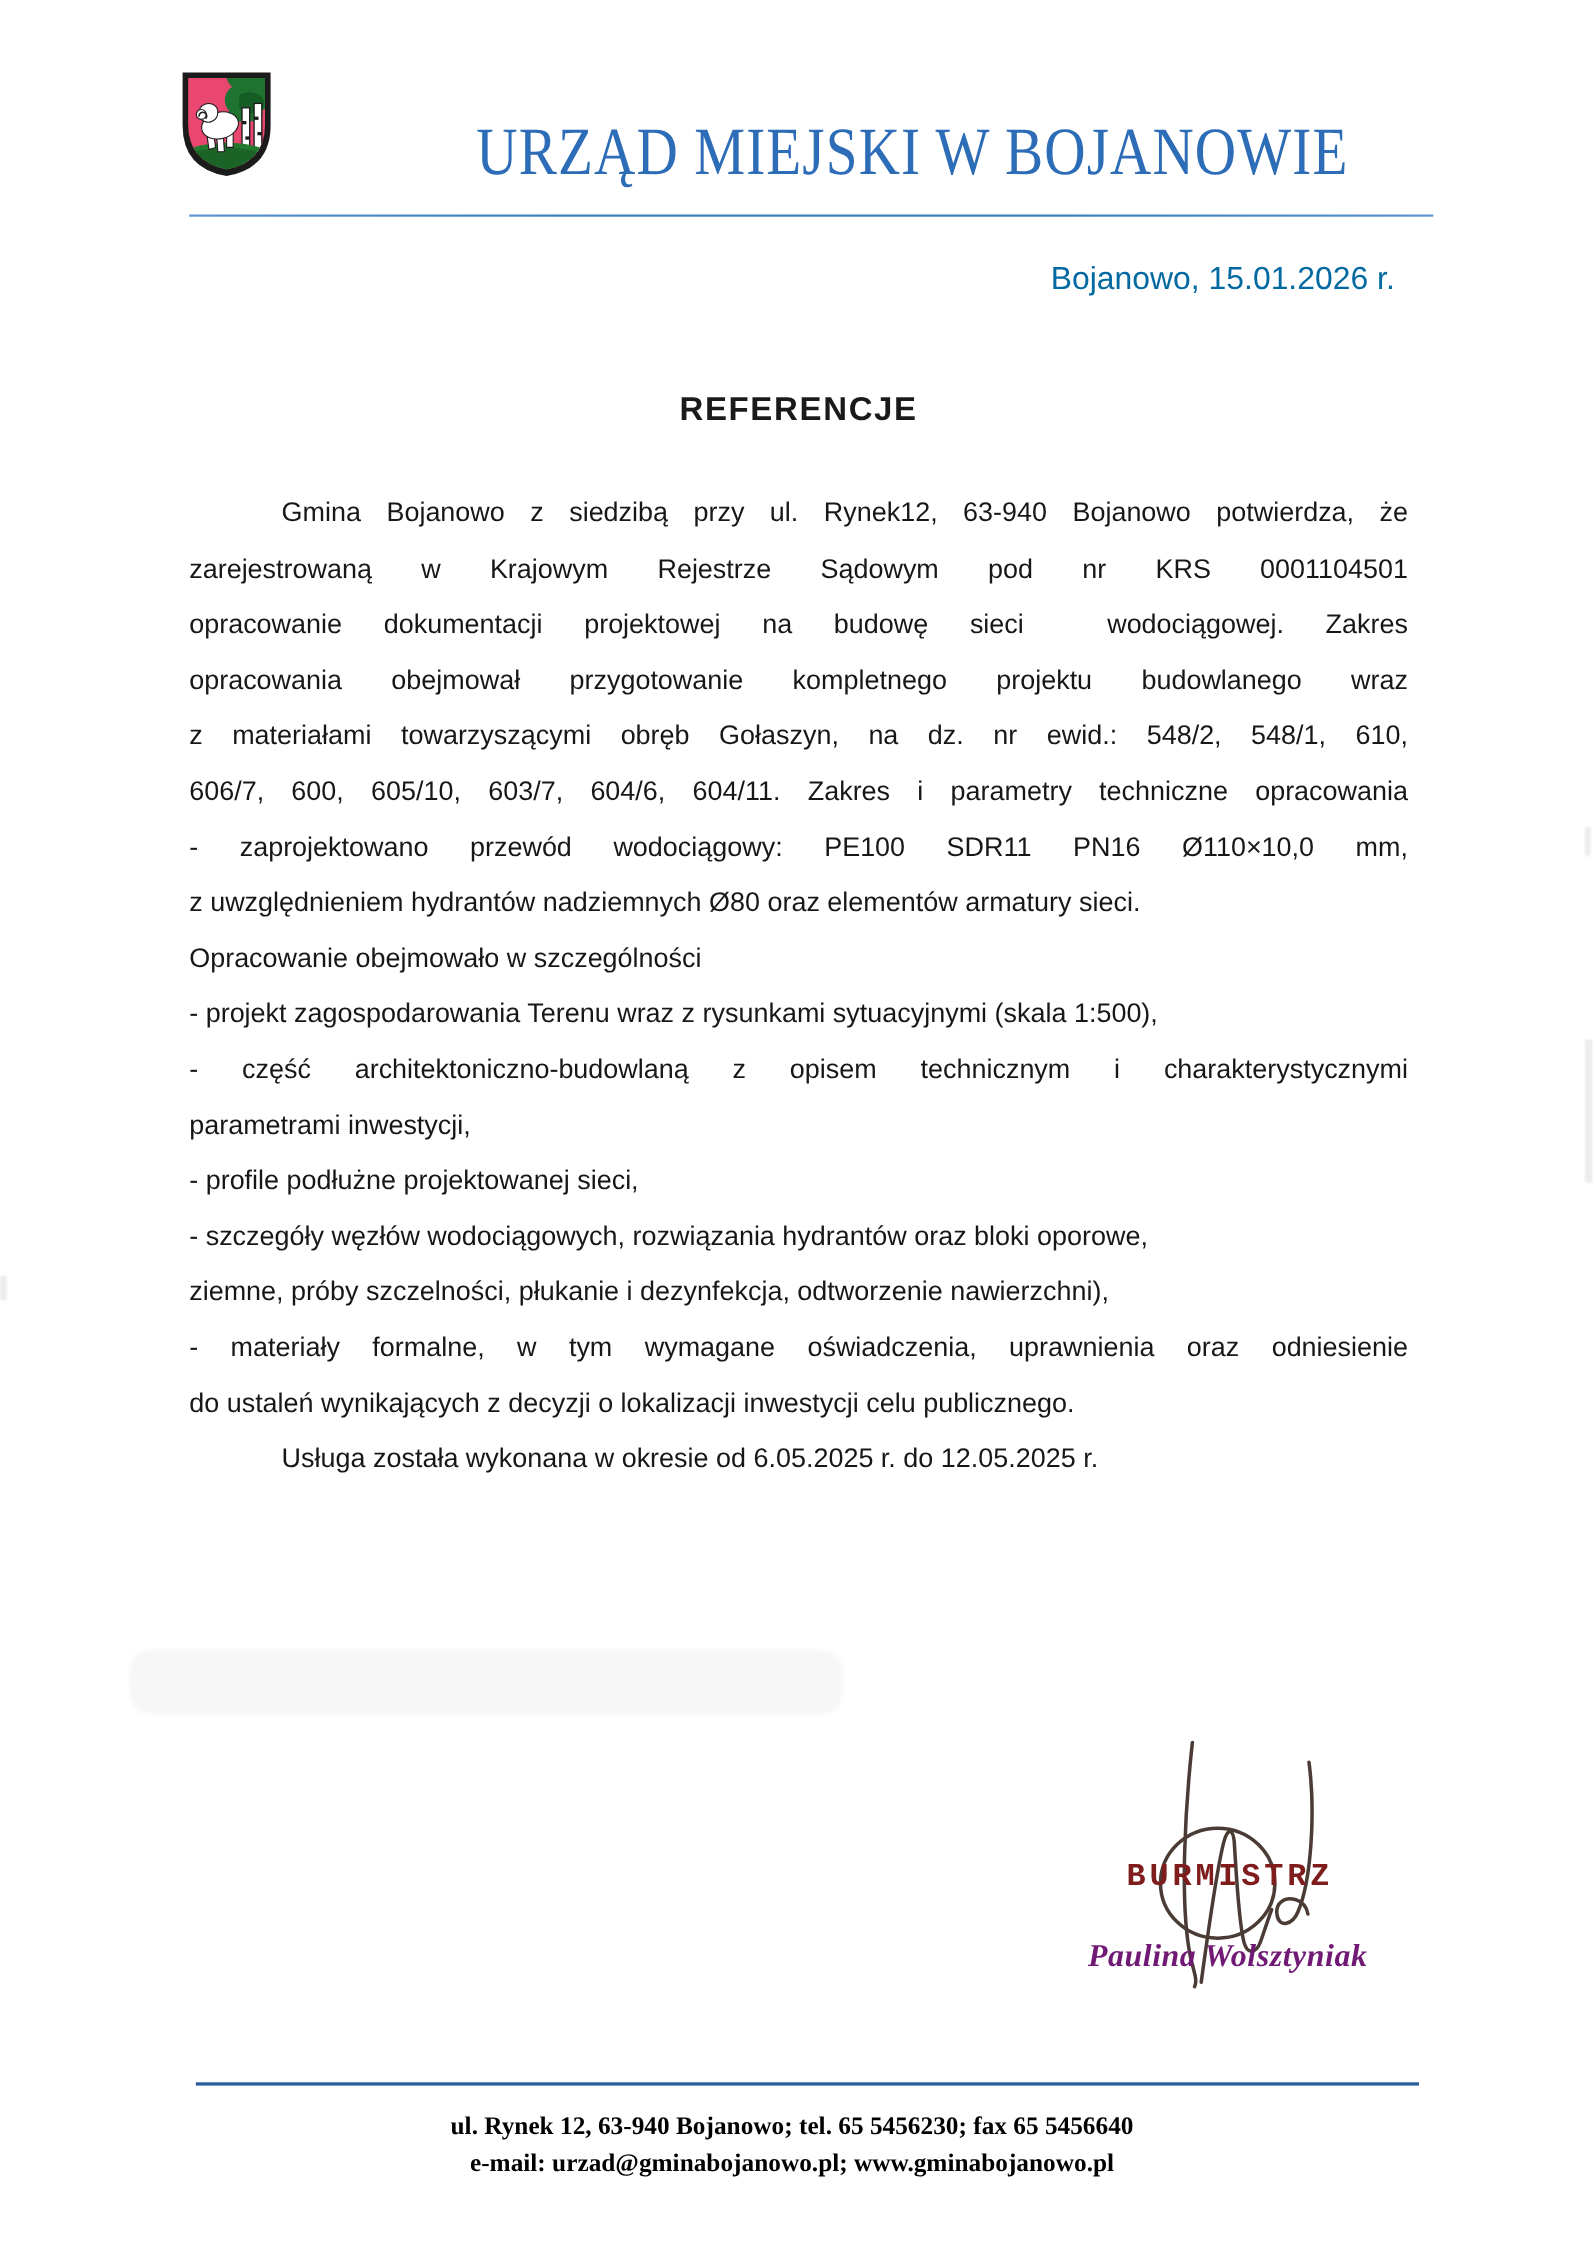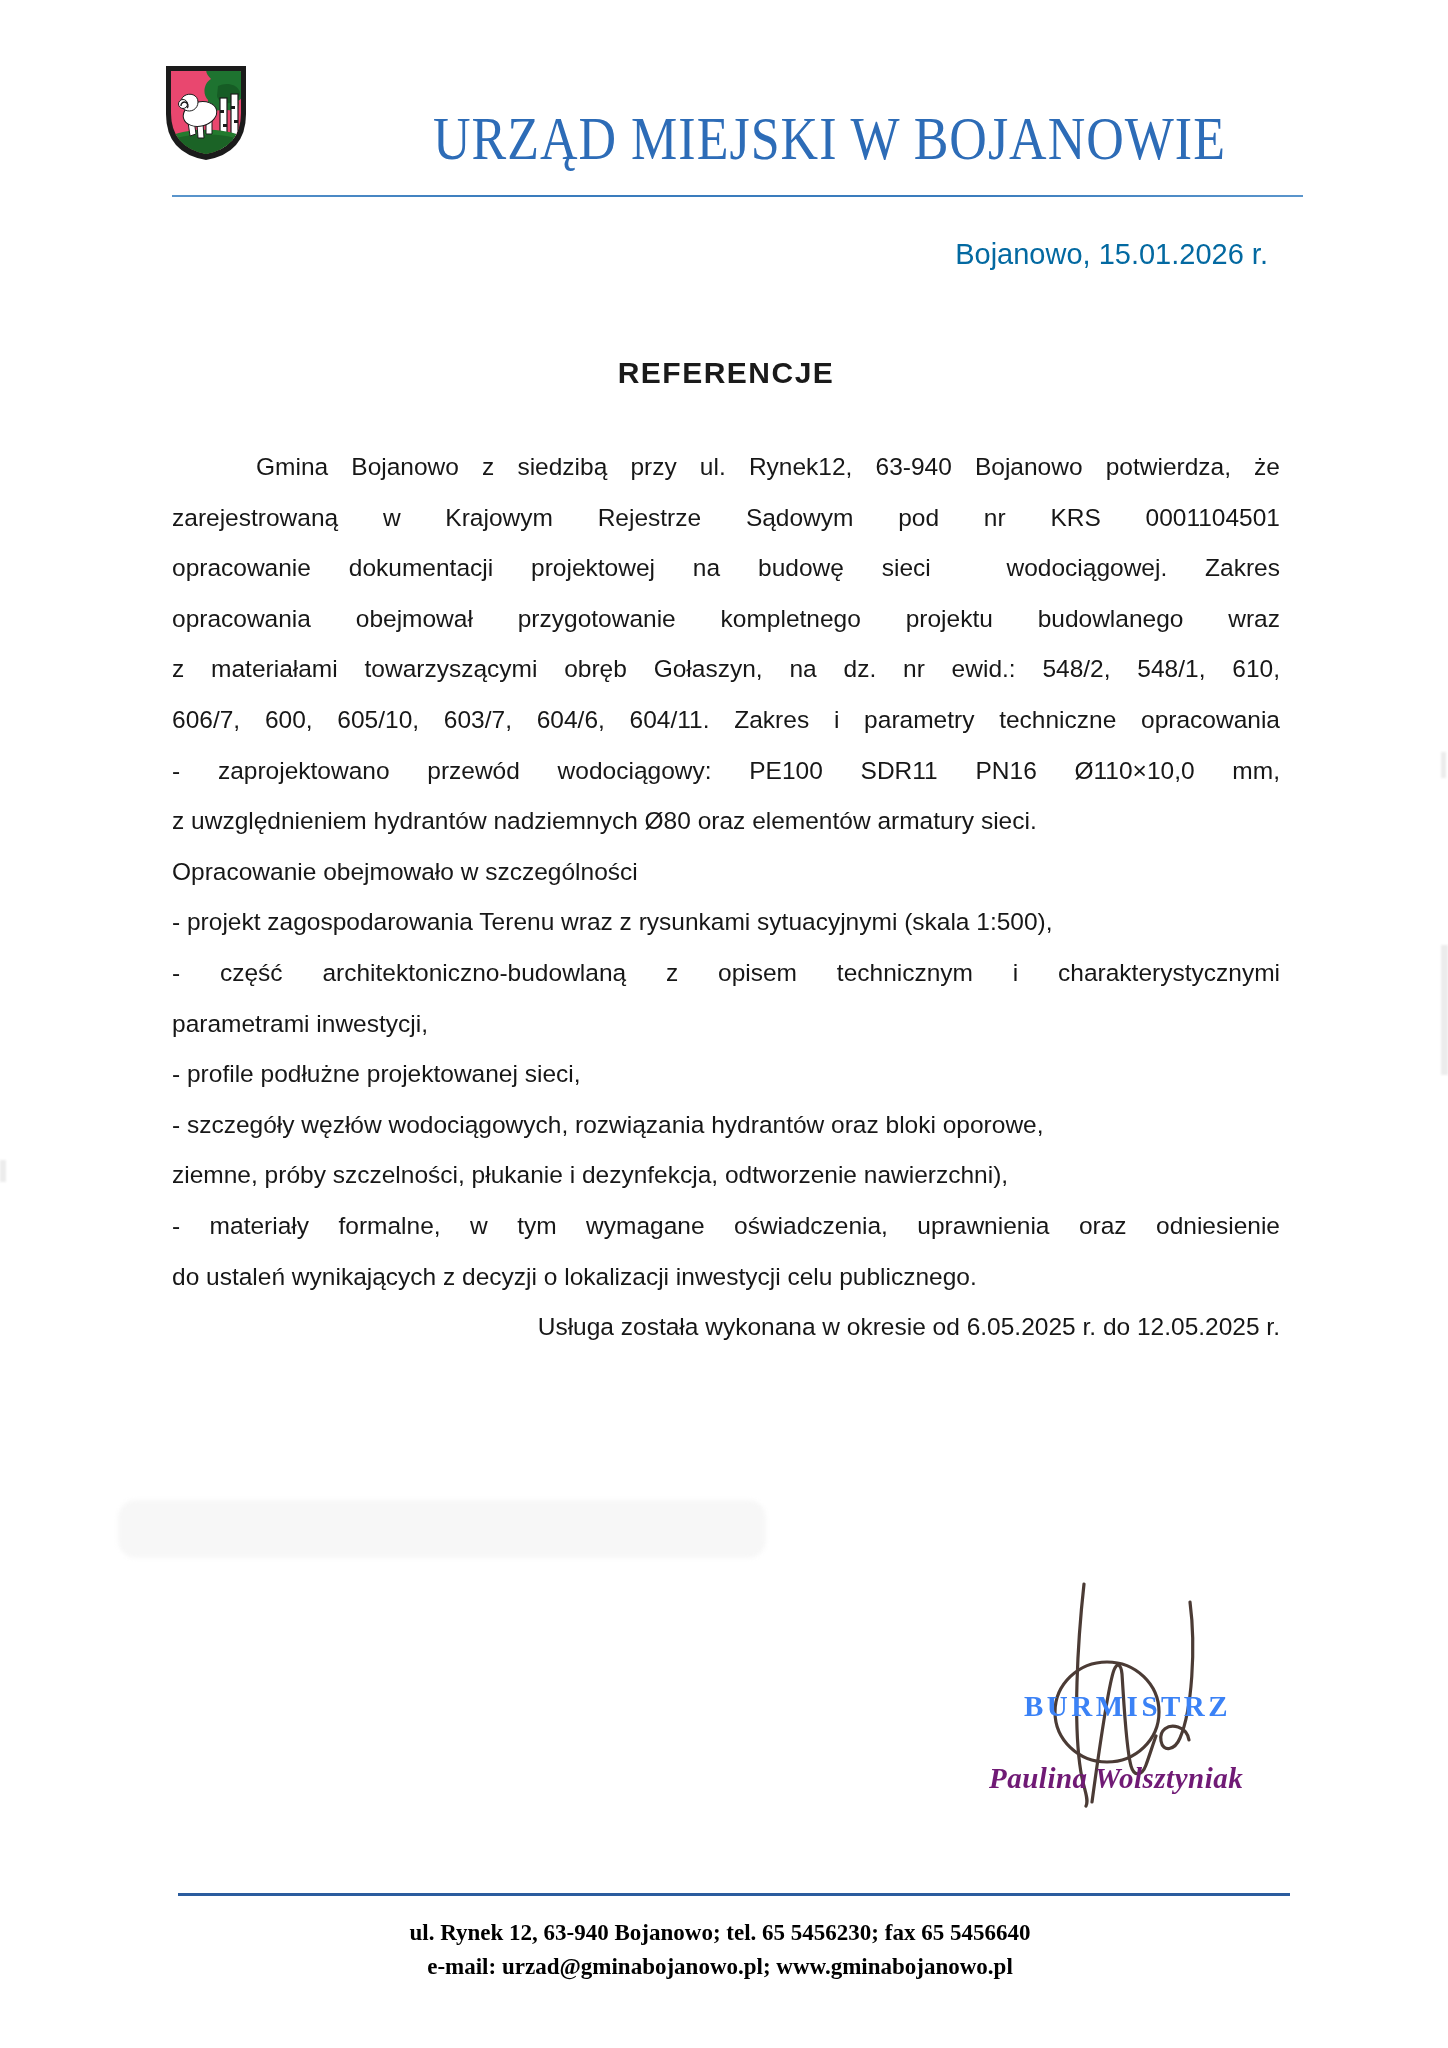--- a/index.html
+++ b/index.html
@@ -28,36 +28,36 @@
     position:absolute;left:172px;top:356px;width:1108px;text-align:center;
     font-size:30px;font-weight:bold;letter-spacing:1.5px;color:#1a1a1a;
   }
   
   .body-text{
     position:absolute;left:172px;top:442px;width:1108px;
     font-size:24.5px;color:#171717;
   }
   .bl{height:50.6px;line-height:50.6px;white-space:nowrap;overflow:visible;}
   .bl.j{white-space:normal;text-align:justify;text-align-last:justify;}
-  .bl.ind{text-indent:84px;text-align:right;}
+  .bl.ind{text-indent:84px;}
   
   .scan-band{
     position:absolute;left:118px;top:1500px;width:648px;height:58px;
     background:#f7f7f7;border-radius:18px;filter:blur(2px);
   }
   .edge-artifact{position:absolute;background:#ececec;}
   .ea1{right:0;top:945px;width:7px;height:130px;filter:blur(1px);}
   .ea2{right:2px;top:752px;width:5px;height:26px;filter:blur(1px);}
   .ea3{left:0;top:1160px;width:6px;height:22px;filter:blur(1px);}
   
   .sig-svg{position:absolute;left:1012px;top:1578px;width:240px;height:240px;}
   .stamp-title{
     position:absolute;left:1024px;top:1690px;
-    font-family:Liberation Serif, serif;font-weight:bold;
-    font-size:29px;letter-spacing:3.5px;color:#3b82f6;white-space:nowrap;
+    font-family:Liberation Mono, monospace;font-weight:bold;
+    font-size:29px;letter-spacing:3.5px;color:#7f1d1d;white-space:nowrap;
   }
   .stamp-name{
     position:absolute;left:989px;top:1762px;
     font-family:"Liberation Serif",serif;font-style:italic;font-weight:600;
     font-size:29px;letter-spacing:0.5px;color:#701a75;white-space:nowrap;
   }
   
   .footer-rule{
     position:absolute;left:178px;top:1893px;width:1112px;height:3px;
     background:#2a5c9e;

